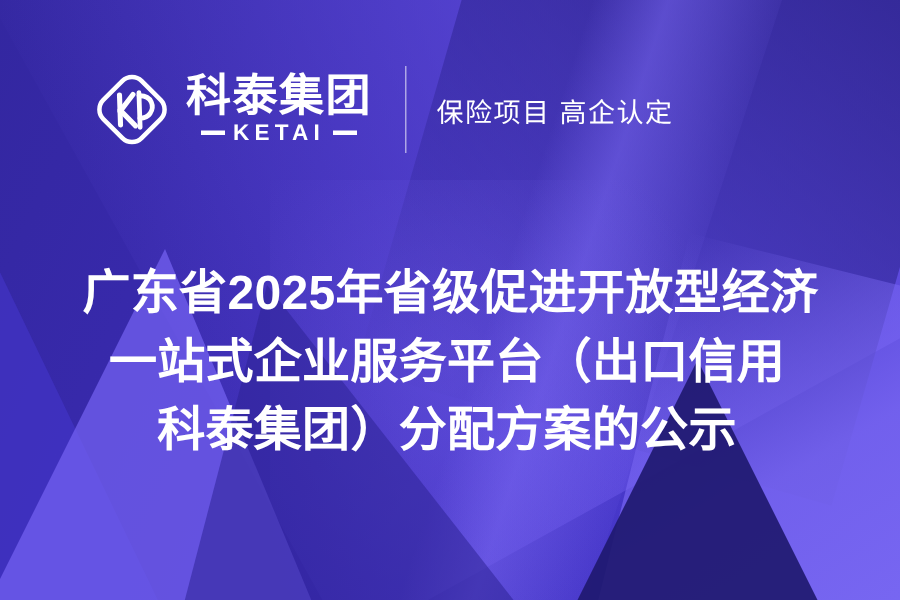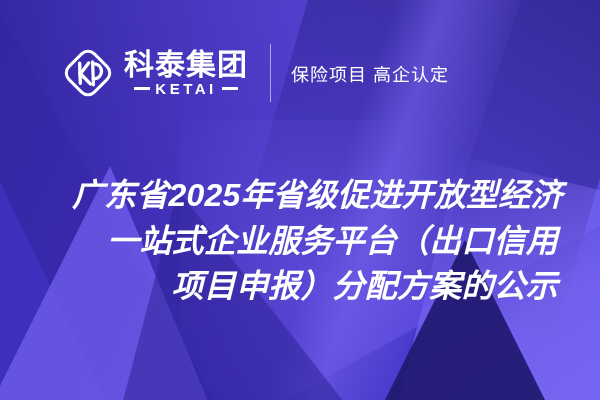--- a/index.html
+++ b/index.html
@@ -182,31 +182,30 @@
     font-weight: 400;
     letter-spacing: 1px;
     line-height: 1.25;
     margin-top: 4px;
     white-space: nowrap;
   }
 
   
   .headline {
     position: absolute;
-    left: 72px;
+    left: 55px;
     top: 152px;
     width: 486px;
     z-index: 5;
     color: #ffffff;
     font-size: 32px;
     font-weight: 700;
     line-height: 1.42;
     letter-spacing: 0.2px;
-    text-align: right;
-    font-style: italic;
+    text-align: center;
   }
   .headline-line {
     display: block;
     white-space: nowrap;
   }
 </style>
 </head>
 <body>
 
 <div class="banner">
@@ -254,16 +253,16 @@
 
     <div class="tagline">
       <span class="tagline-sub">保险项目 高企认定</span>
     </div>
 
   </div>
 
   <h1 class="headline">
     <span class="headline-line">广东省2025年省级促进开放型经济</span>
     <span class="headline-line">一站式企业服务平台（出口信用</span>
-    <span class="headline-line">项目申报）分配方案的公示</span>
+    <span class="headline-line">科泰集团）分配方案的公示</span>
   </h1>
 
 </div>
 
 </body></html>

